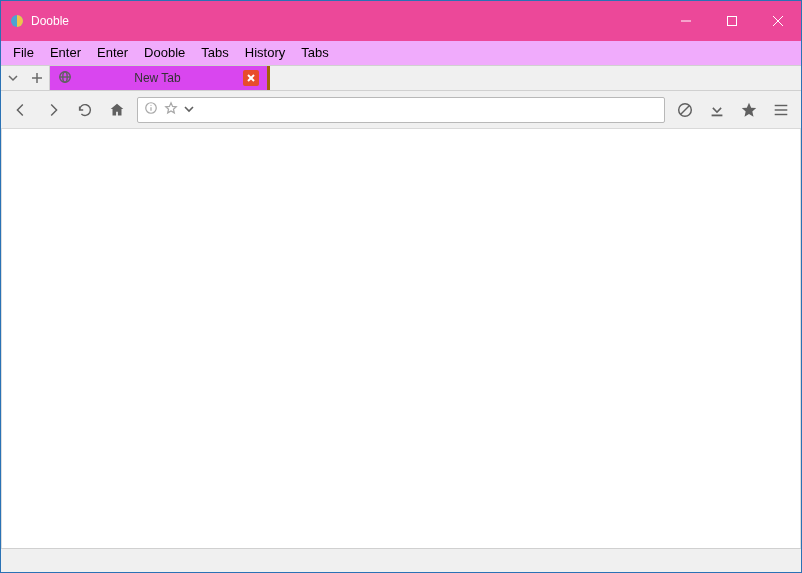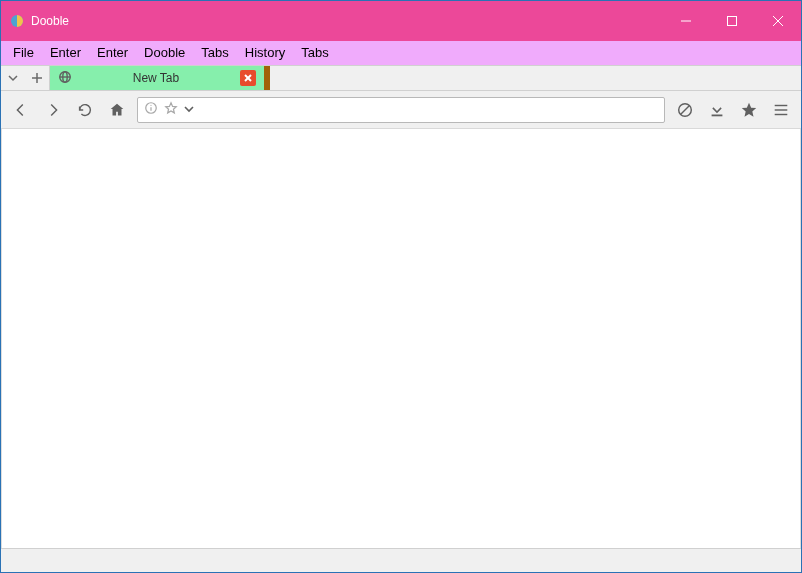--- a/index.html
+++ b/index.html
@@ -10,21 +10,21 @@
   .titlebar .title { font-size: 12px; flex: 0 0 auto; }
   .titlebar .spacer { flex: 1; }
   .winbtn { width: 46px; height: 30px; display: flex; align-items: center; justify-content: center; }
   .winbtn svg { width: 10px; height: 10px; stroke: #fff; fill: none; stroke-width: 1; }
   .menubar { height: 24px; background: #f0abfc; display: flex; align-items: center; padding: 0 4px; }
   .menuitem { padding: 0 8px; line-height: 24px; font-size: 13px; }
   .tabstrip { height: 26px; background: #f0f0f0; display: flex; align-items: stretch; border-top: 1px solid #d0d0d0; border-bottom: 1px solid #d0d0d0; }
   .tabdrop, .newtab { width: 24px; display: flex; align-items: center; justify-content: center; }
   .tabdrop svg, .newtab svg { stroke: #6a6a6a; }
   .tabsep { width: 1px; background: #d0d0d0; }
-  .tab { width: 220px; background: #86efac; border-right: 6px solid #a16207; display: flex; align-items: center; padding: 0 8px; gap: 6px; position: relative; }
+  .tab { width: 220px; background: #d946ef; border-right: 3px solid #a16207; display: flex; align-items: center; padding: 0 8px; gap: 6px; position: relative; }
   .tab .globe svg { width: 14px; height: 14px; }
   .tab .label { flex: 1; text-align: center; font-size: 12px; color: #333; }
   .tab .close { width: 16px; height: 16px; background: #e84c2c; border-radius: 2px; display: flex; align-items: center; justify-content: center; }
   .tab .close svg { width: 8px; height: 8px; stroke: #fff; stroke-width: 2; }
   .toolbar { height: 38px; background: #f0f0f0; display: flex; align-items: center; padding: 0 8px; gap: 8px; border-bottom: 1px solid #d9d9d9; }
   .tbtn { width: 24px; height: 24px; display: flex; align-items: center; justify-content: center; }
   .tbtn svg { width: 18px; height: 18px; }
   .addrbar { flex: 1; height: 26px; background: #fff; border: 1px solid #b8b8b8; border-radius: 2px; display: flex; align-items: center; padding: 0 6px; gap: 6px; }
   .addrbar .small-icon svg { width: 14px; height: 14px; }
   .addrbar input { flex: 1; border: none; outline: none; font-size: 13px; color: #333; background: transparent; }

